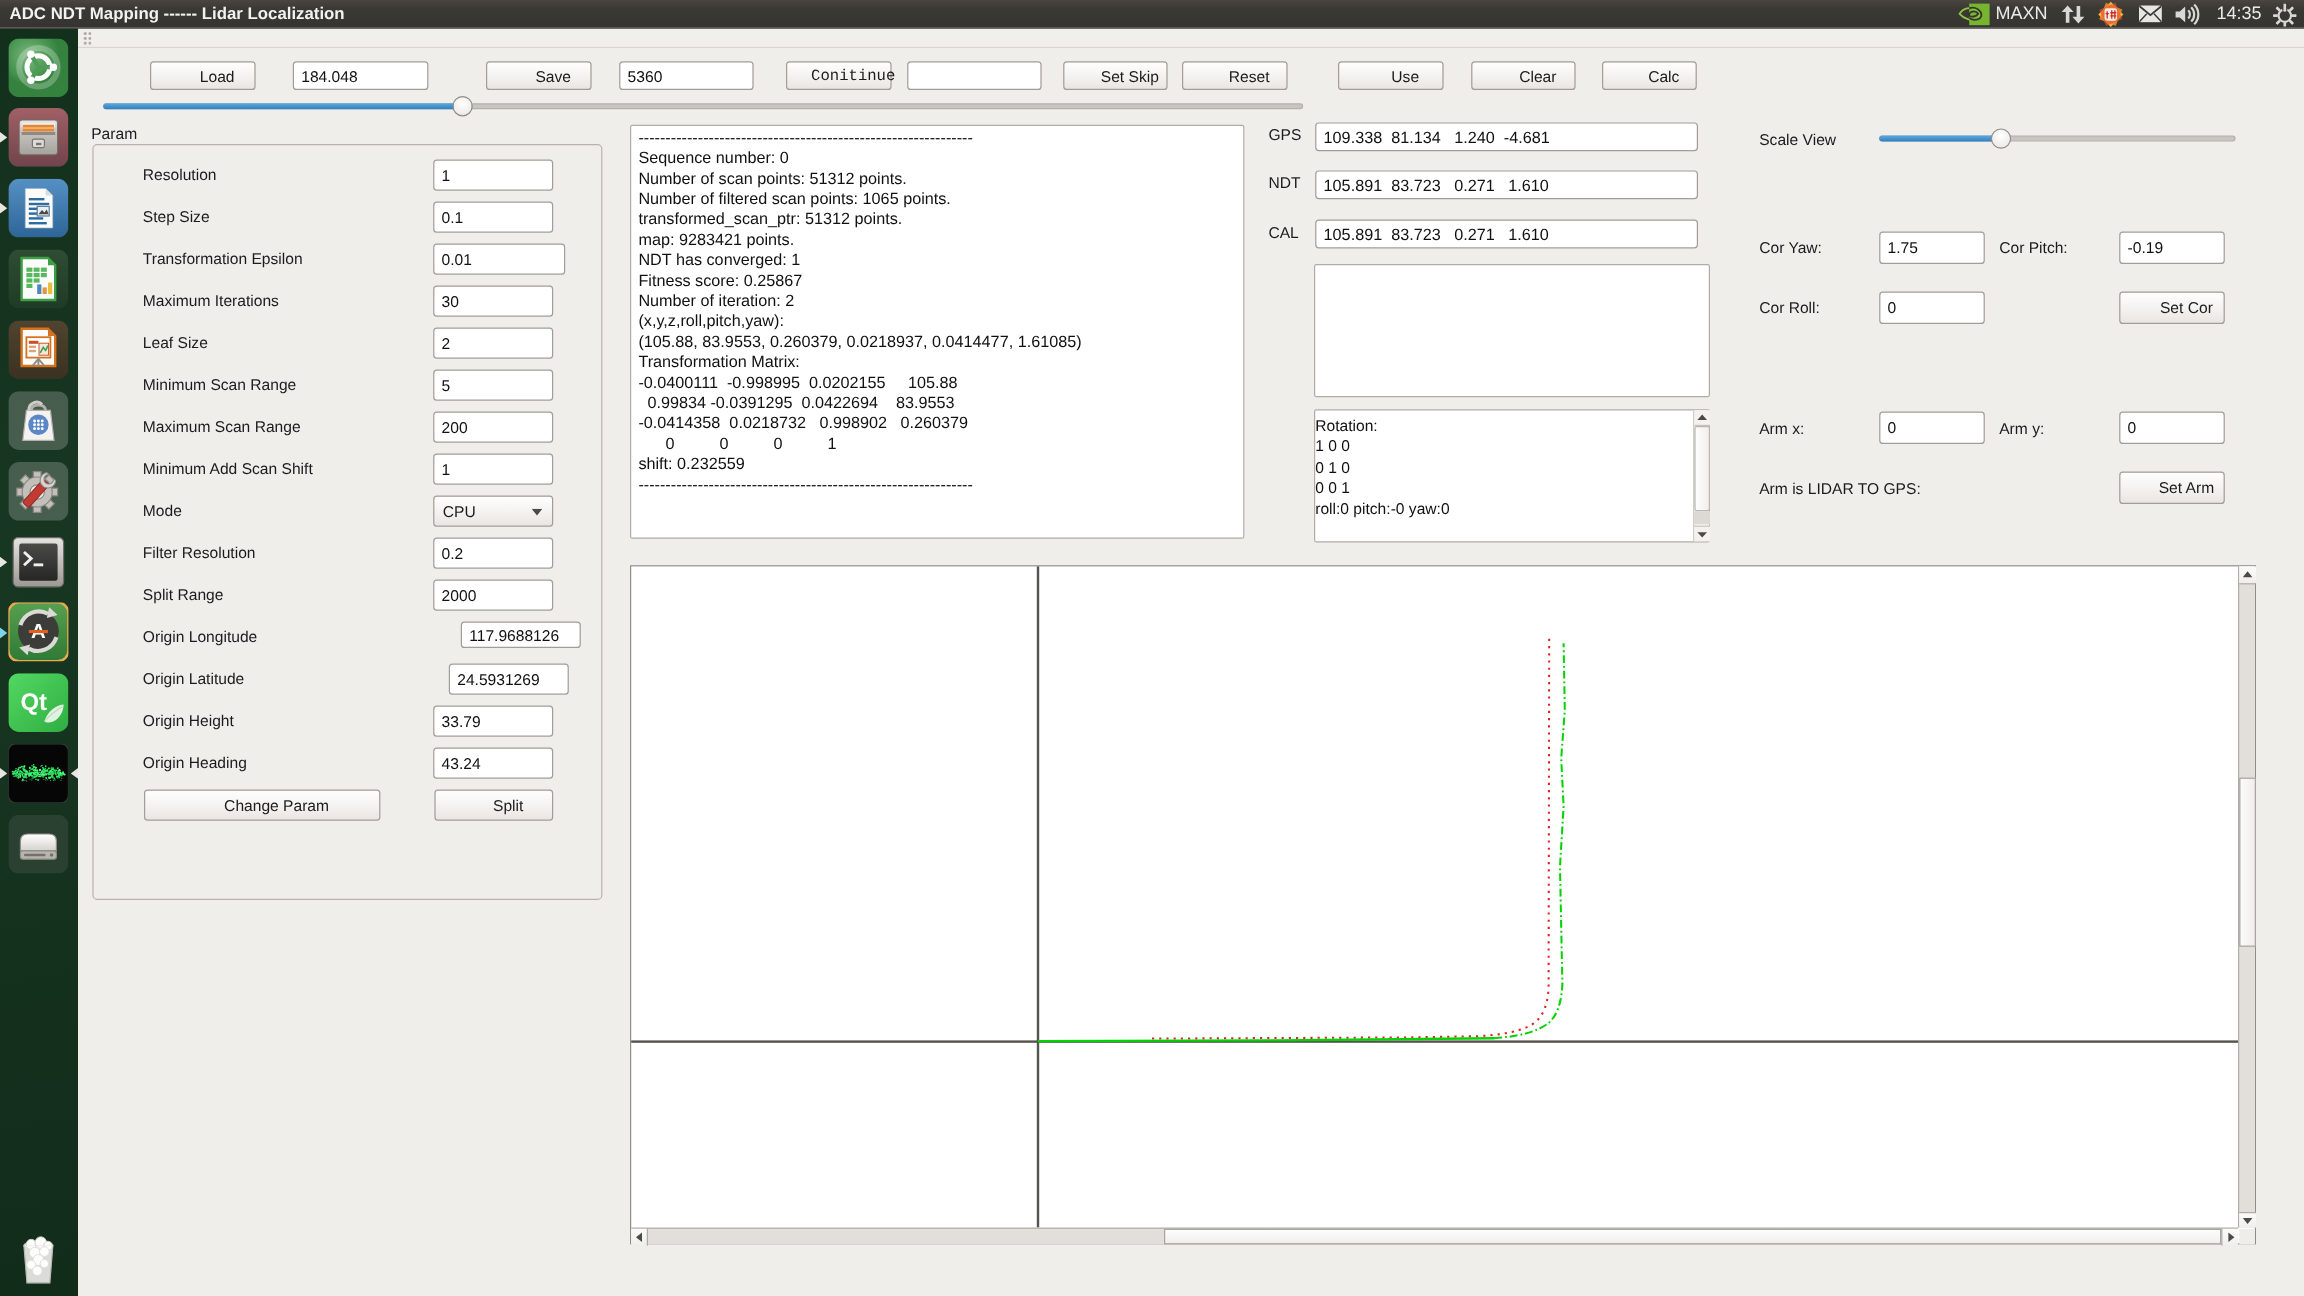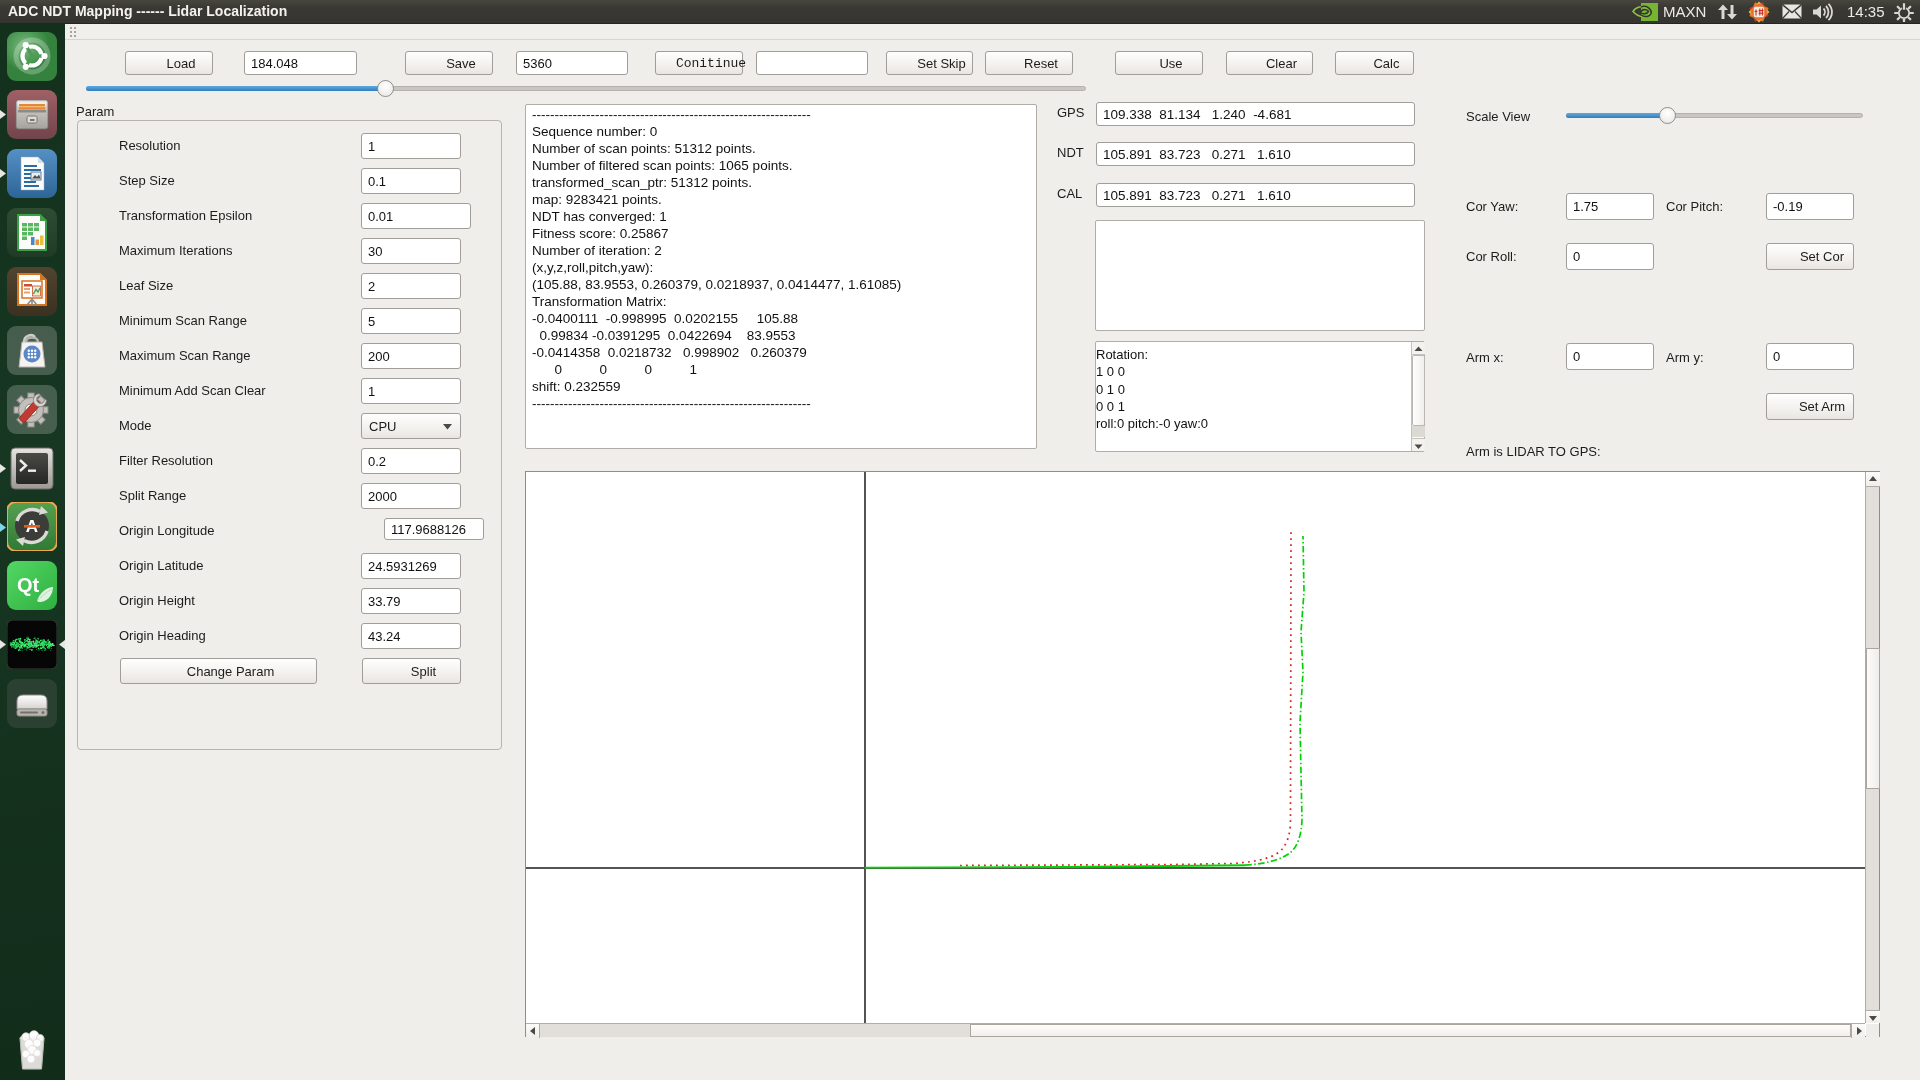--- a/index.html
+++ b/index.html
@@ -671,34 +671,34 @@
 <div class="lbl" style="left:119px;top:208px;">Transformation Epsilon</div>
 <div class="inp" style="left:361px;top:203px;width:110px;height:26px;">0.01</div>
 <div class="lbl" style="left:119px;top:243px;">Maximum Iterations</div>
 <div class="inp" style="left:361px;top:238px;width:100px;height:26px;">30</div>
 <div class="lbl" style="left:119px;top:278px;">Leaf Size</div>
 <div class="inp" style="left:361px;top:273px;width:100px;height:26px;">2</div>
 <div class="lbl" style="left:119px;top:313px;">Minimum Scan Range</div>
 <div class="inp" style="left:361px;top:308px;width:100px;height:26px;">5</div>
 <div class="lbl" style="left:119px;top:348px;">Maximum Scan Range</div>
 <div class="inp" style="left:361px;top:343px;width:100px;height:26px;">200</div>
-<div class="lbl" style="left:119px;top:383px;">Minimum Add Scan Clear</div>
+<div class="lbl" style="left:119px;top:383px;">Minimum Add Scan Shift</div>
 <div class="inp" style="left:361px;top:378px;width:100px;height:26px;">1</div>
 <div class="lbl" style="left:119px;top:418px;">Mode</div>
 <div class="btn" style="left:361px;top:413px;width:100px;height:26px;justify-content:flex-start;padding-left:7px;">CPU<svg style="position:absolute;right:8px;top:10px;" width="9" height="6">
       <polygon points="0,0 9,0 4.5,5.5" fill="#4a4a46"></polygon>
     </svg></div>
 <div class="lbl" style="left:119px;top:453px;">Filter Resolution</div>
 <div class="inp" style="left:361px;top:448px;width:100px;height:26px;">0.2</div>
 <div class="lbl" style="left:119px;top:488px;">Split Range</div>
 <div class="inp" style="left:361px;top:483px;width:100px;height:26px;">2000</div>
 <div class="lbl" style="left:119px;top:523px;">Origin Longitude</div>
 <div class="inp" style="left:361px;top:518px;width:100px;height:22px;margin-left:23px;">117.9688126</div>
 <div class="lbl" style="left:119px;top:558px;">Origin Latitude</div>
-<div class="inp" style="left:361px;top:553px;width:100px;height:26px;">24.5931269</div>
+<div class="inp" style="left:374px;top:553px;width:100px;height:26px;">24.5931269</div>
 <div class="lbl" style="left:119px;top:593px;">Origin Height</div>
 <div class="inp" style="left:361px;top:588px;width:100px;height:26px;">33.79</div>
 <div class="lbl" style="left:119px;top:628px;">Origin Heading</div>
 <div class="inp" style="left:361px;top:623px;width:100px;height:26px;">43.24</div>
 <div class="btn" style="left:120px;top:658px;width:197px;height:26px;">Change Param</div>
 <div class="btn" style="left:362px;top:658px;width:99px;height:26px;">Split</div>
 
 <div class="box" style="left:525px;top:104px;width:512px;height:345px;font-size:13.5px;color:#111;line-height:17px;padding:1px 0 0 6px;white-space:pre;overflow:hidden;">--------------------------------------------------------------
 Sequence number: 0
 Number of scan points: 51312 points.
@@ -750,21 +750,21 @@
 <div class="inp" style="left:1566px;top:193px;width:88px;height:27px;">1.75</div>
 <div class="lbl" style="left:1666px;top:199px;">Cor Pitch:</div>
 <div class="inp" style="left:1766px;top:193px;width:88px;height:27px;">-0.19</div>
 <div class="lbl" style="left:1466px;top:249px;">Cor Roll:</div>
 <div class="inp" style="left:1566px;top:243px;width:88px;height:27px;">0</div>
 <div class="btn" style="left:1766px;top:243px;width:88px;height:27px;">Set Cor</div>
 <div class="lbl" style="left:1466px;top:350px;">Arm x:</div>
 <div class="inp" style="left:1566px;top:343px;width:88px;height:27px;">0</div>
 <div class="lbl" style="left:1666px;top:350px;">Arm y:</div>
 <div class="inp" style="left:1766px;top:343px;width:88px;height:27px;">0</div>
-<div class="lbl" style="left:1466px;top:400px;margin-top:44px;">Arm is LIDAR TO GPS:</div>
+<div class="lbl" style="left:1466px;top:400px;">Arm is LIDAR TO GPS:</div>
 <div class="btn" style="left:1766px;top:393px;width:88px;height:27px;">Set Arm</div>
 
 <div class="abs" style="left:525px;top:471px;width:1355px;height:566px;border:1px solid #8d8d89;background:#fff;">
 
   <div class="abs" style="left:338px;top:0;width:2px;height:551px;background:#55534f;"></div>
   <div class="abs" style="left:0;top:395px;width:1339px;height:2px;background:#55534f;"></div>
   <svg class="abs" style="left:0;top:0;" width="1339" height="551">
     <path d="M434,393.5 L650,392.5 L706,391.5 Q748,389 757,376 Q764,367 764.5,350 L765,60" fill="none" stroke="#e02020" stroke-width="1.7" stroke-dasharray="1.8 4.2"></path>
     <path d="M339,395.6 L540,395 L719,393.2" fill="none" stroke="#00d400" stroke-width="1.9"></path>
     <path d="M719,393.2 Q752,391 765,380 Q775,371 776,348 L775,300 L774,250 L777,200 L775,160 L778,120 L777,64" fill="none" stroke="#00d400" stroke-width="1.7" stroke-dasharray="6.5 2.5 1.5 2.5"></path>

